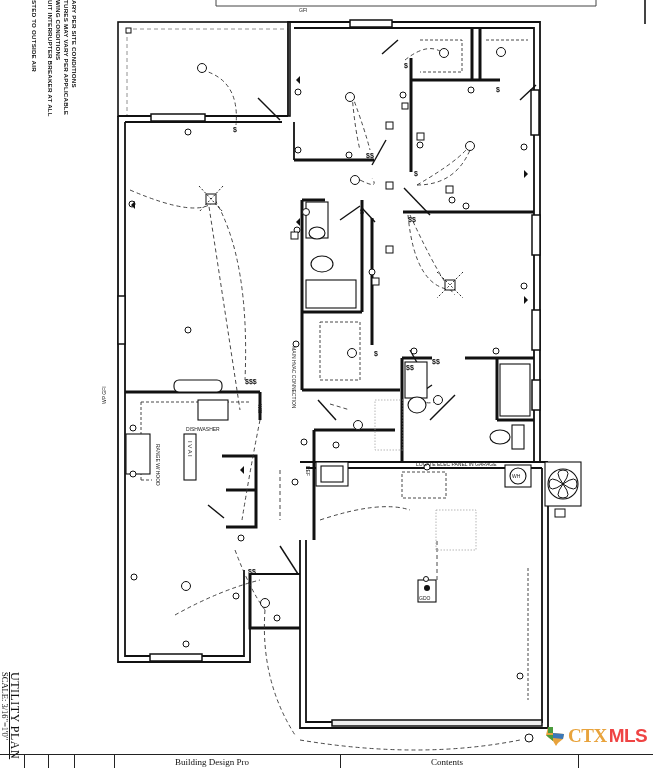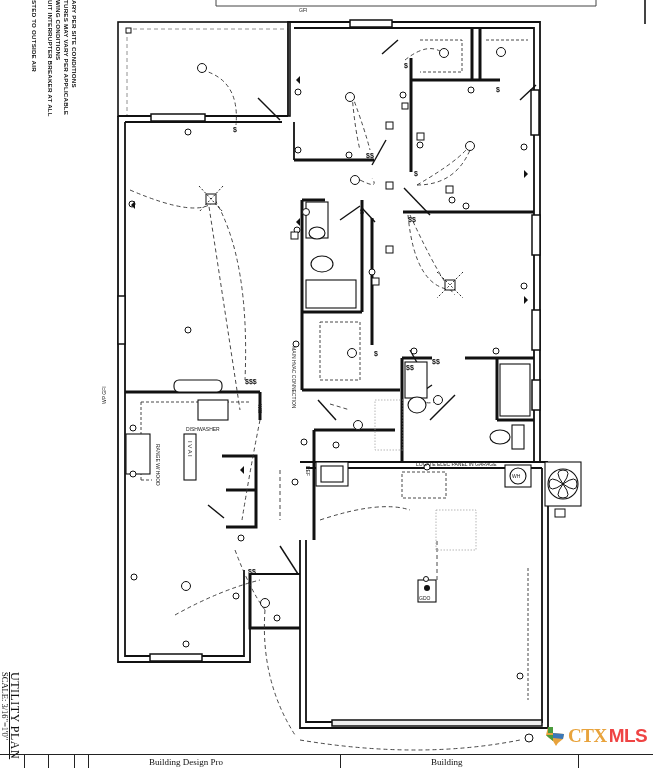--- a/index.html
+++ b/index.html
@@ -325,22 +325,22 @@
 <div class="title-block">
   <div class="t1">UTILITY PLAN</div>
   <div class="t2">SCALE: 3/16"=1'0"</div>
 </div>
 
 <div class="bottom-strip">
   <div class="cell" style="left:0;width:20px;border-left:none"></div>
   <div class="cell" style="left:24px;width:20px"></div>
   <div class="cell" style="left:48px;width:20px"></div>
   <div class="cell" style="left:74px;width:20px"></div>
-  <div class="cell" style="left:88px;width:240px;padding-left:60px">Building Design Pro</div>
-  <div class="cell" style="left:340px;width:220px;padding-left:90px">Building</div>
+  <div class="cell" style="left:114px;width:240px;padding-left:60px">Building Design Pro</div>
+  <div class="cell" style="left:340px;width:220px;padding-left:90px">Contents</div>
   <div class="cell" style="left:578px;width:75px"></div>
 </div>
 
 <div class="logo">
   <svg width="22" height="22" viewBox="0 0 22 22">
     <path d="M4 2 L9 2 L9 8 L20 9 L19 14 L14 18 L12 21 L9 16 L4 12 L2 10 Z" fill="#e8a33c"></path>
     <path d="M4 2 L9 2 L9 8 L4 8 Z" fill="#4a9b3c"></path>
     <path d="M9 8 L20 9 L19 14 L9 13 Z" fill="#3b78b8"></path>
     <path d="M2 10 L9 10 L9 16 L4 12 Z" fill="#4a9b3c"></path>
   </svg>

